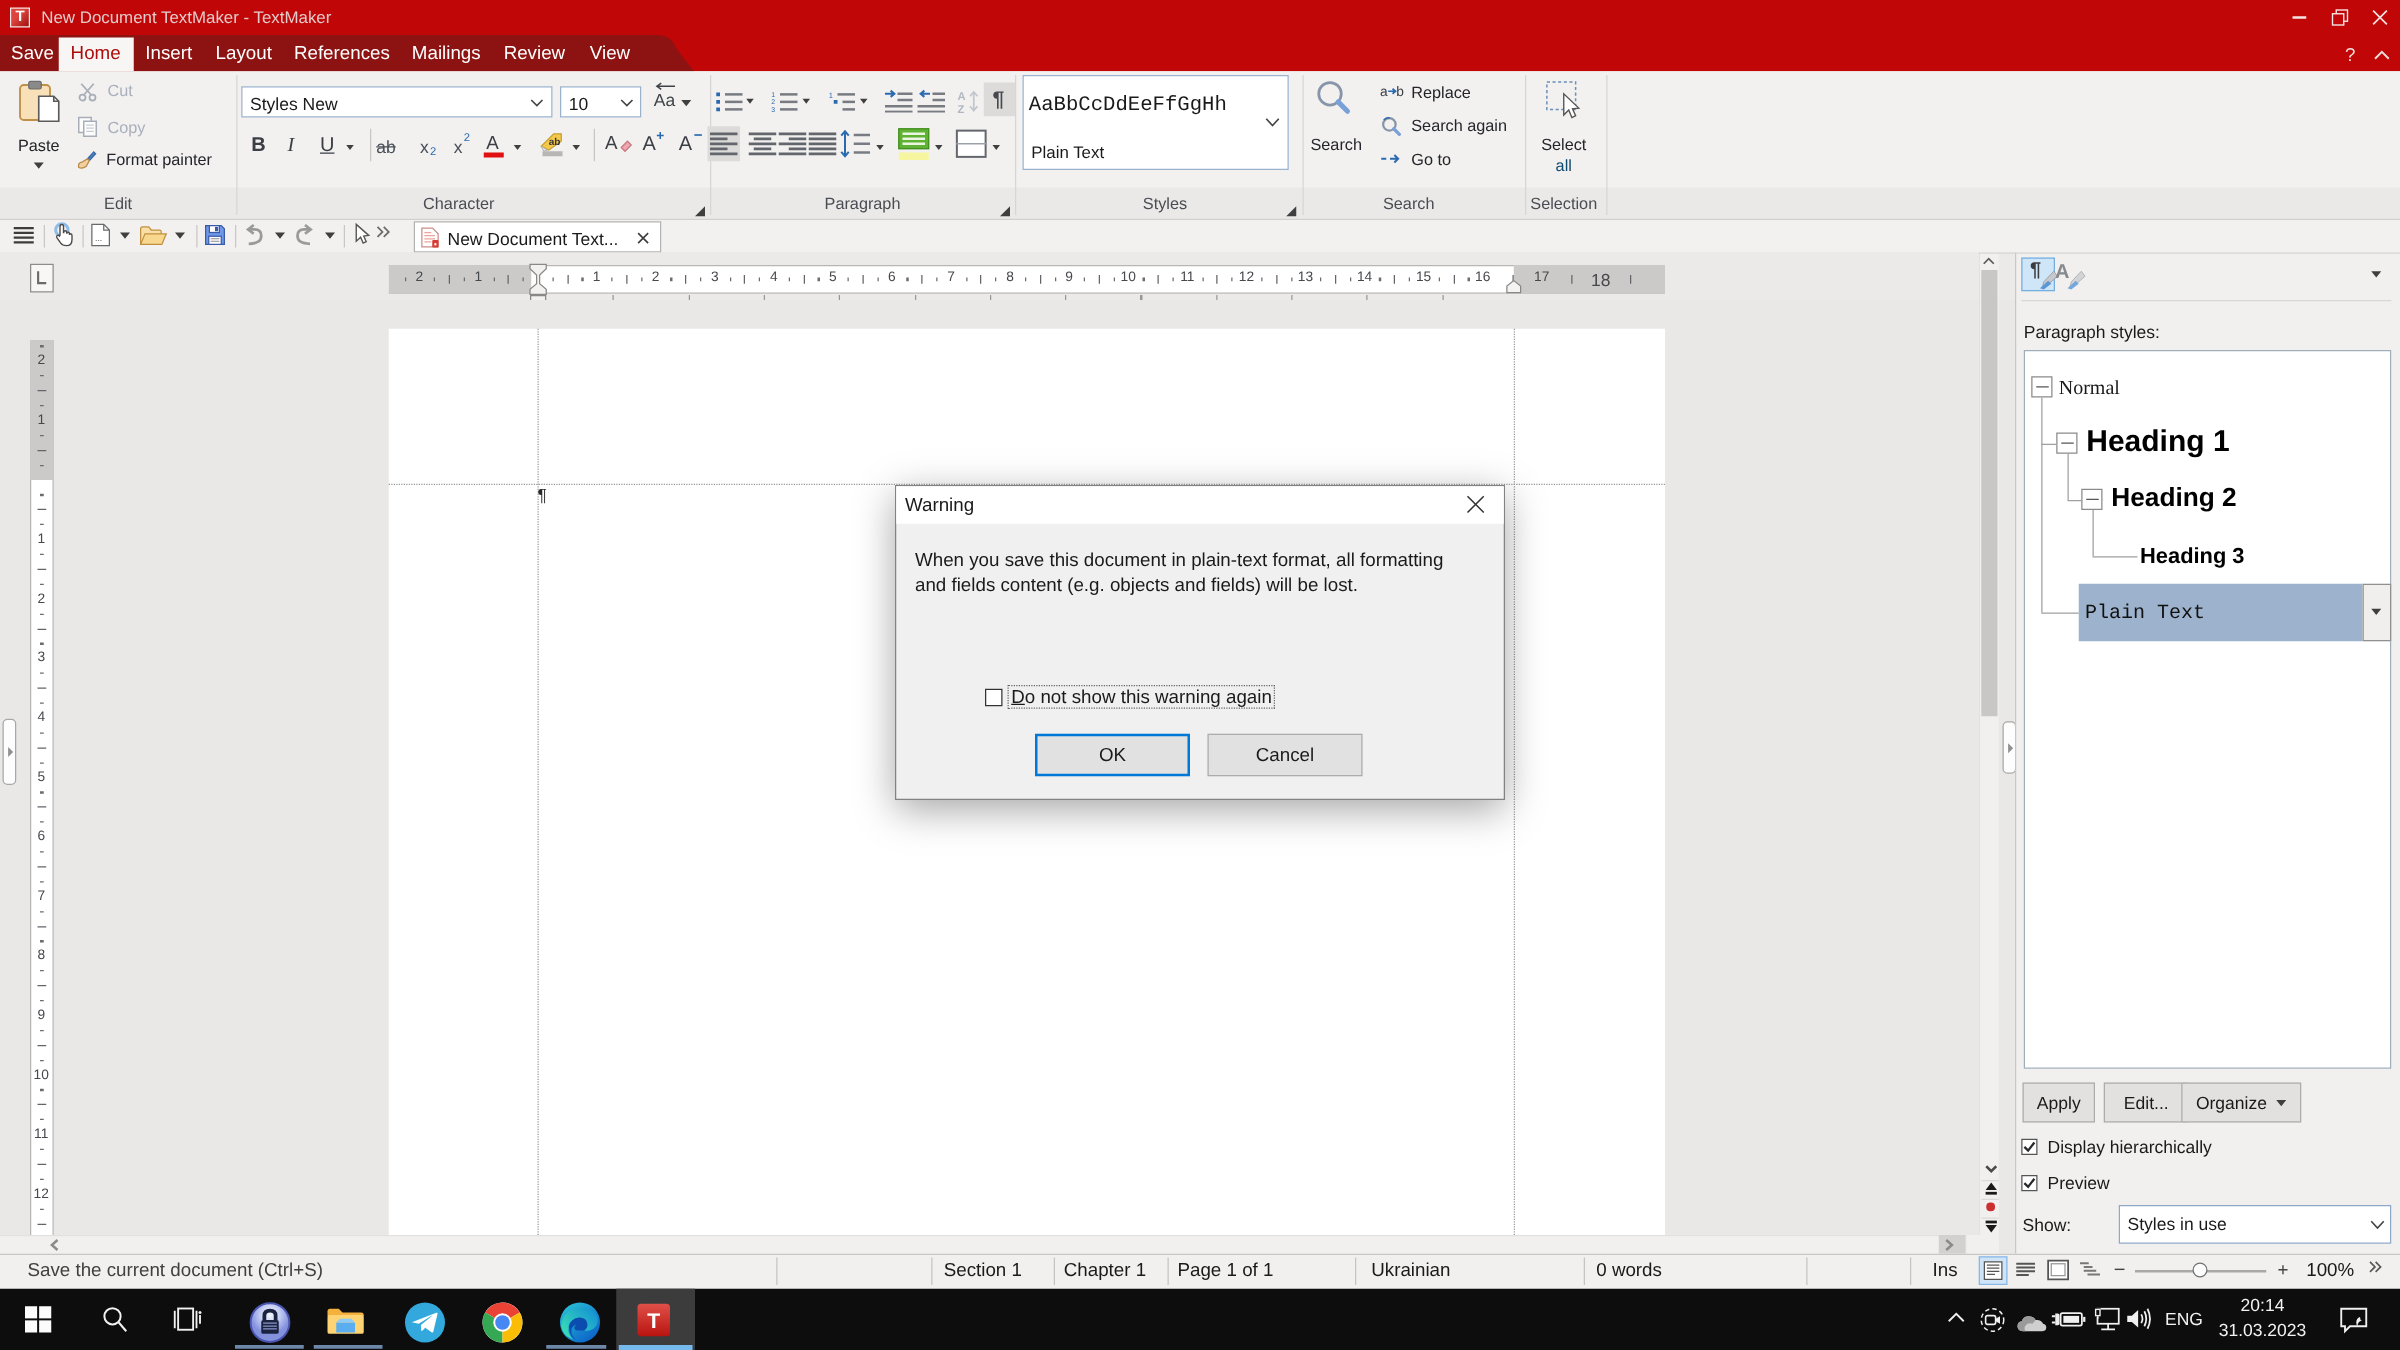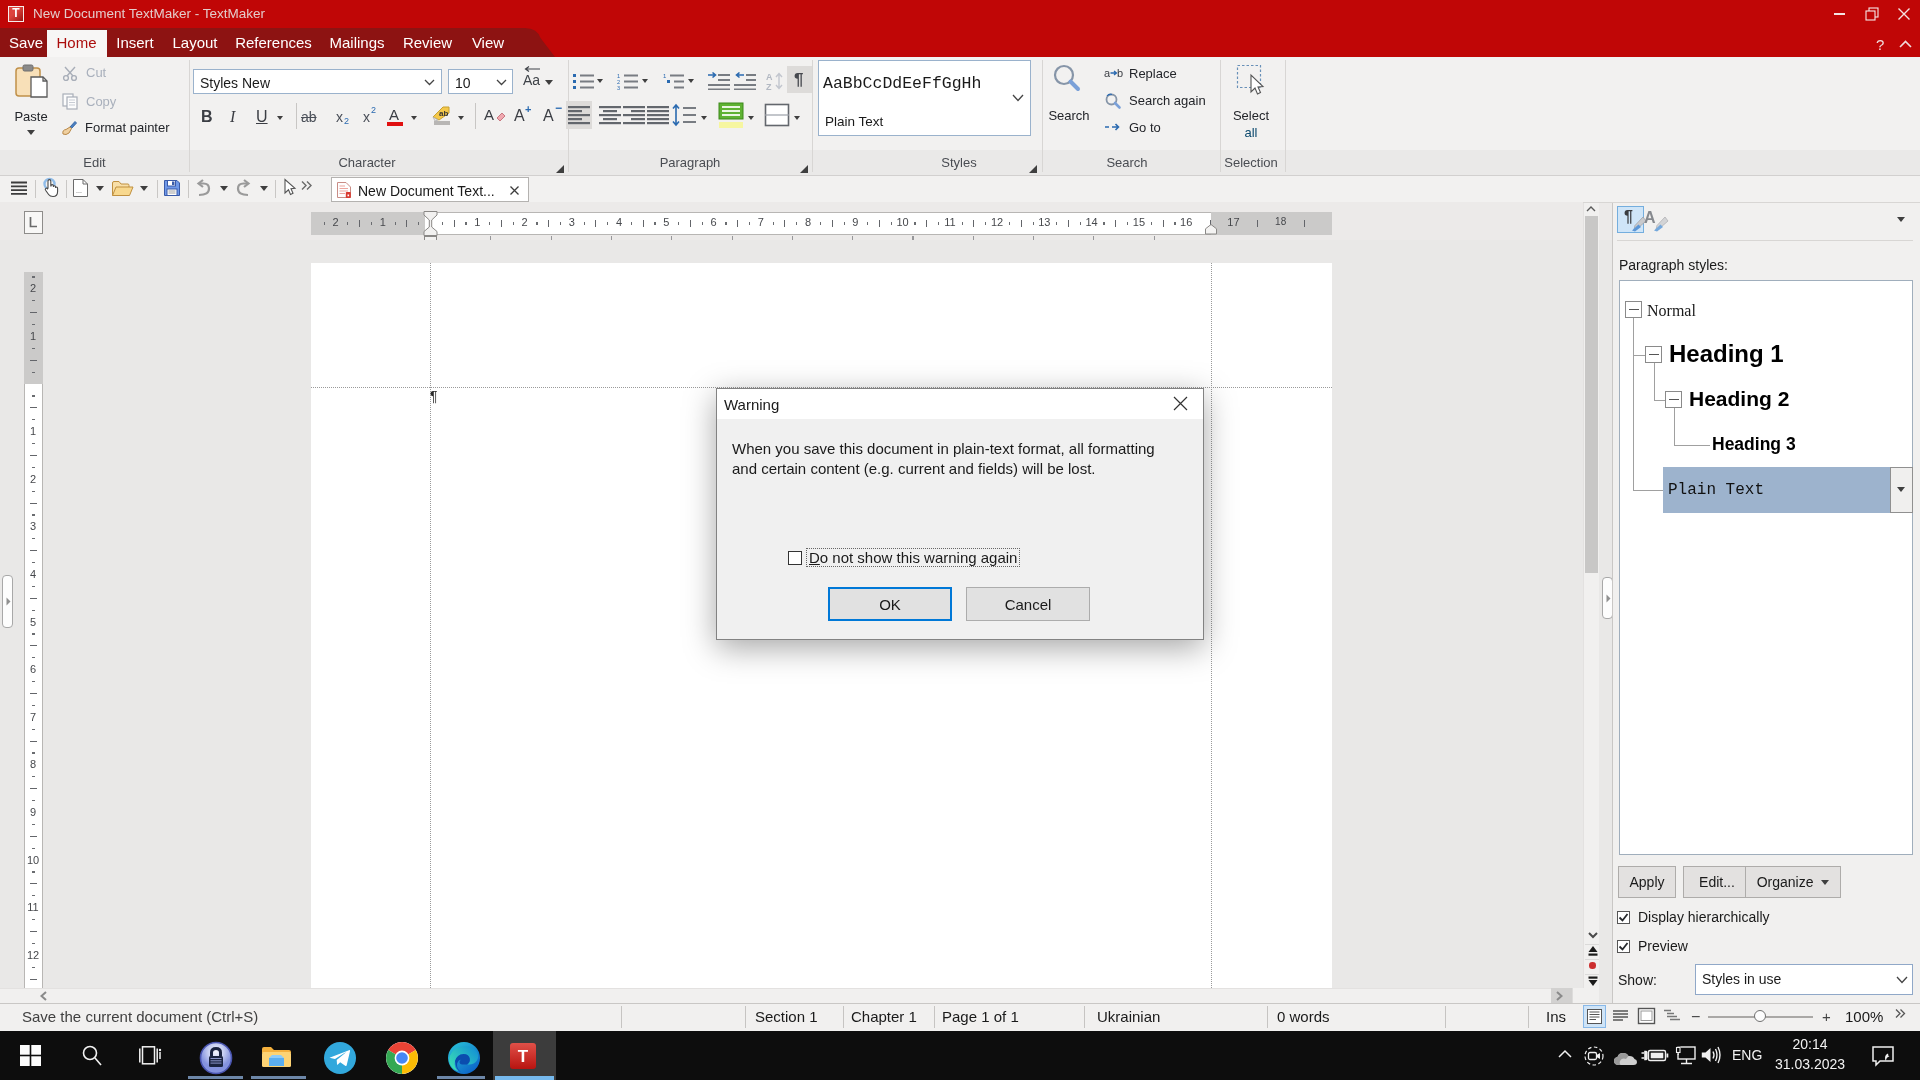--- a/index.html
+++ b/index.html
@@ -44,21 +44,21 @@
 <div class="" style="left:0px;top:175px;width:1920px;height:1px;background:#d2d0cf"></div>
 <div class="" style="left:189px;top:60px;width:1px;height:112px;background:#d8d6d4"></div>
 <div class="" style="left:567.5px;top:60px;width:1px;height:112px;background:#d8d6d4"></div>
 <div class="" style="left:812px;top:60px;width:1px;height:112px;background:#d8d6d4"></div>
 <div class="" style="left:1042px;top:60px;width:1px;height:112px;background:#d8d6d4"></div>
 <div class="" style="left:1220px;top:60px;width:1px;height:112px;background:#d8d6d4"></div>
 <div class="" style="left:1285px;top:60px;width:1px;height:112px;background:#d8d6d4"></div>
 <div class="t" style="left:94.5px;top:155px;transform:translateX(-50%);font-size:13px;color:#494c52">Edit</div>
 <div class="t" style="left:367px;top:155px;transform:translateX(-50%);font-size:13px;color:#494c52">Character</div>
 <div class="t" style="left:690px;top:155px;transform:translateX(-50%);font-size:13px;color:#494c52">Paragraph</div>
-<div class="t" style="left:959px;top:155px;transform:translateX(-50%);font-size:13px;color:#494c52">Styles</div>
+<div class="t" style="left:932px;top:155px;transform:translateX(-50%);font-size:13px;color:#494c52">Styles</div>
 <div class="t" style="left:1127px;top:155px;transform:translateX(-50%);font-size:13px;color:#494c52">Search</div>
 <div class="t" style="left:1251px;top:155px;transform:translateX(-50%);font-size:13px;color:#494c52">Selection</div>
 <svg style="left:556px;top:165px" width="8" height="8">
     <path d="M8 0 L8 8 L0 8 Z" fill="#3f3f3f"></path>
   </svg>
 <svg style="left:800px;top:165px" width="8" height="8">
     <path d="M8 0 L8 8 L0 8 Z" fill="#3f3f3f"></path>
   </svg>
 <svg style="left:1029px;top:165px" width="8" height="8">
     <path d="M8 0 L8 8 L0 8 Z" fill="#3f3f3f"></path>
@@ -394,21 +394,21 @@
 <div class="" style="left:1056.1950000000002px;top:221.5px;width:1.2px;height:3px;background:#6a6c70"></div>
 <div class="" style="left:1068.0100000000002px;top:220.0px;width:1px;height:7px;background:#63656a"></div>
 <div class="" style="left:1079.825px;top:221.5px;width:1.2px;height:3px;background:#6a6c70"></div>
 <div class="" style="left:1103.455px;top:221.5px;width:1.2px;height:3px;background:#6a6c70"></div>
 <div class="" style="left:1115.27px;top:220.0px;width:1px;height:7px;background:#63656a"></div>
 <div class="" style="left:1127.0849999999998px;top:221.5px;width:1.2px;height:3px;background:#6a6c70"></div>
 <div class="" style="left:1150.7150000000001px;top:221.5px;width:1.2px;height:3px;background:#6a6c70"></div>
 <div class="" style="left:1162.5300000000002px;top:220.0px;width:1px;height:7px;background:#63656a"></div>
 <div class="" style="left:1174.345px;top:221.5px;width:1.2px;height:3px;background:#6a6c70"></div>
 <div class="t" style="left:1233.42px;top:216.0px;transform:translateX(-50%);font-size:11px;color:#46484c">17</div>
-<div class="t" style="left:1280.6799999999998px;top:216.0px;transform:translateX(-50%);font-size:10px;color:#46484c">18</div>
+<div class="t" style="left:1280.6799999999998px;top:216.0px;transform:translateX(-50%);font-size:14px;color:#46484c">18</div>
 <div class="" style="left:1209.79px;top:220.0px;width:1px;height:7px;background:#63656a"></div>
 <div class="" style="left:1257.05px;top:220.0px;width:1px;height:7px;background:#63656a"></div>
 <div class="" style="left:1304.31px;top:220.0px;width:1px;height:7px;background:#63656a"></div>
 <svg style="left:422.5px;top:210.5px" width="15" height="25">
 <path d="M1 0.5 H14 V4 L8.7 9 L8.7 16 L14 20.5 V24.5 H1 V20.5 L6.3 16 L6.3 9 L1 4 Z" fill="#f2f1f0" stroke="#8a8886" stroke-width="1"></path>
 </svg>
 <div class="" style="left:423.5px;top:236px;width:13px;height:10px;background:#f2f1f0;border:1px solid #8a8886"></div>
 <svg style="left:1204.5px;top:224px" width="12" height="10.5">
     <path d="M6 0.5 L11.5 4.8 V10 H0.5 V4.8 Z" fill="#f4f3f2" stroke="#8a8886"></path>
   </svg>
@@ -732,16 +732,16 @@
 <path d="M1 1 H21 V15 H8 L4 19 V15 H1 Z" fill="none" stroke="#f0f0f0" stroke-width="1.5"></path>
 <path d="M14 15 Q14 11 17.5 10.5 Q16 10 16 7.5 Q13 8.5 13 12 Q13 14 14 15 Z" fill="#f0f0f0"></path>
 </svg>
 <div class="" style="left:716px;top:388px;width:488px;height:252px;background:#f0f0f0;border:1px solid #828282;box-shadow:0 8px 30px rgba(0,0,0,0.35)"></div>
 <div class="" style="left:717px;top:389px;width:486px;height:30px;background:#fff"></div>
 <div class="t" style="left:724px;top:396px;font-size:15px;color:#1a1a1a">Warning</div>
 <svg style="left:1173px;top:396px" width="15" height="15">
     <path d="M1 1 L14 14 M14 1 L1 14" stroke="#333" stroke-width="1.2"></path>
   </svg>
 <div class="t" style="left:732px;top:440px;font-size:15px;color:#1a1a1a">When you save this document in plain-text format, all formatting</div>
-<div class="t" style="left:732px;top:460px;font-size:15px;color:#1a1a1a">and certain content (e.g. current and fields) will be lost.</div>
+<div class="t" style="left:732px;top:460px;font-size:15px;color:#1a1a1a">and fields content (e.g. objects and fields) will be lost.</div>
 <div class="" style="left:788px;top:551px;width:14px;height:14px;background:#fff;border:1px solid #333"></div>
 <div style="left:806px;top:548px;width:auto;height:19px;border:1px dotted #666;padding:0 2px;white-space:nowrap;font-size:15px;color:#1a1a1a;line-height:18px"><span style="position:static;text-decoration:underline">D</span><span style="position:static">o not show this warning again</span></div>
 <div class="" style="left:828px;top:587px;width:124px;height:34px;background:#e1e1e1;border:2px solid #0078d7;display:flex;align-items:center;justify-content:center;font-size:15px;color:#1a1a1a">OK</div>
 <div class="" style="left:966px;top:587px;width:124px;height:34px;background:#e1e1e1;border:1px solid #acacac;display:flex;align-items:center;justify-content:center;font-size:15px;color:#1a1a1a">Cancel</div>
 </body></html>

